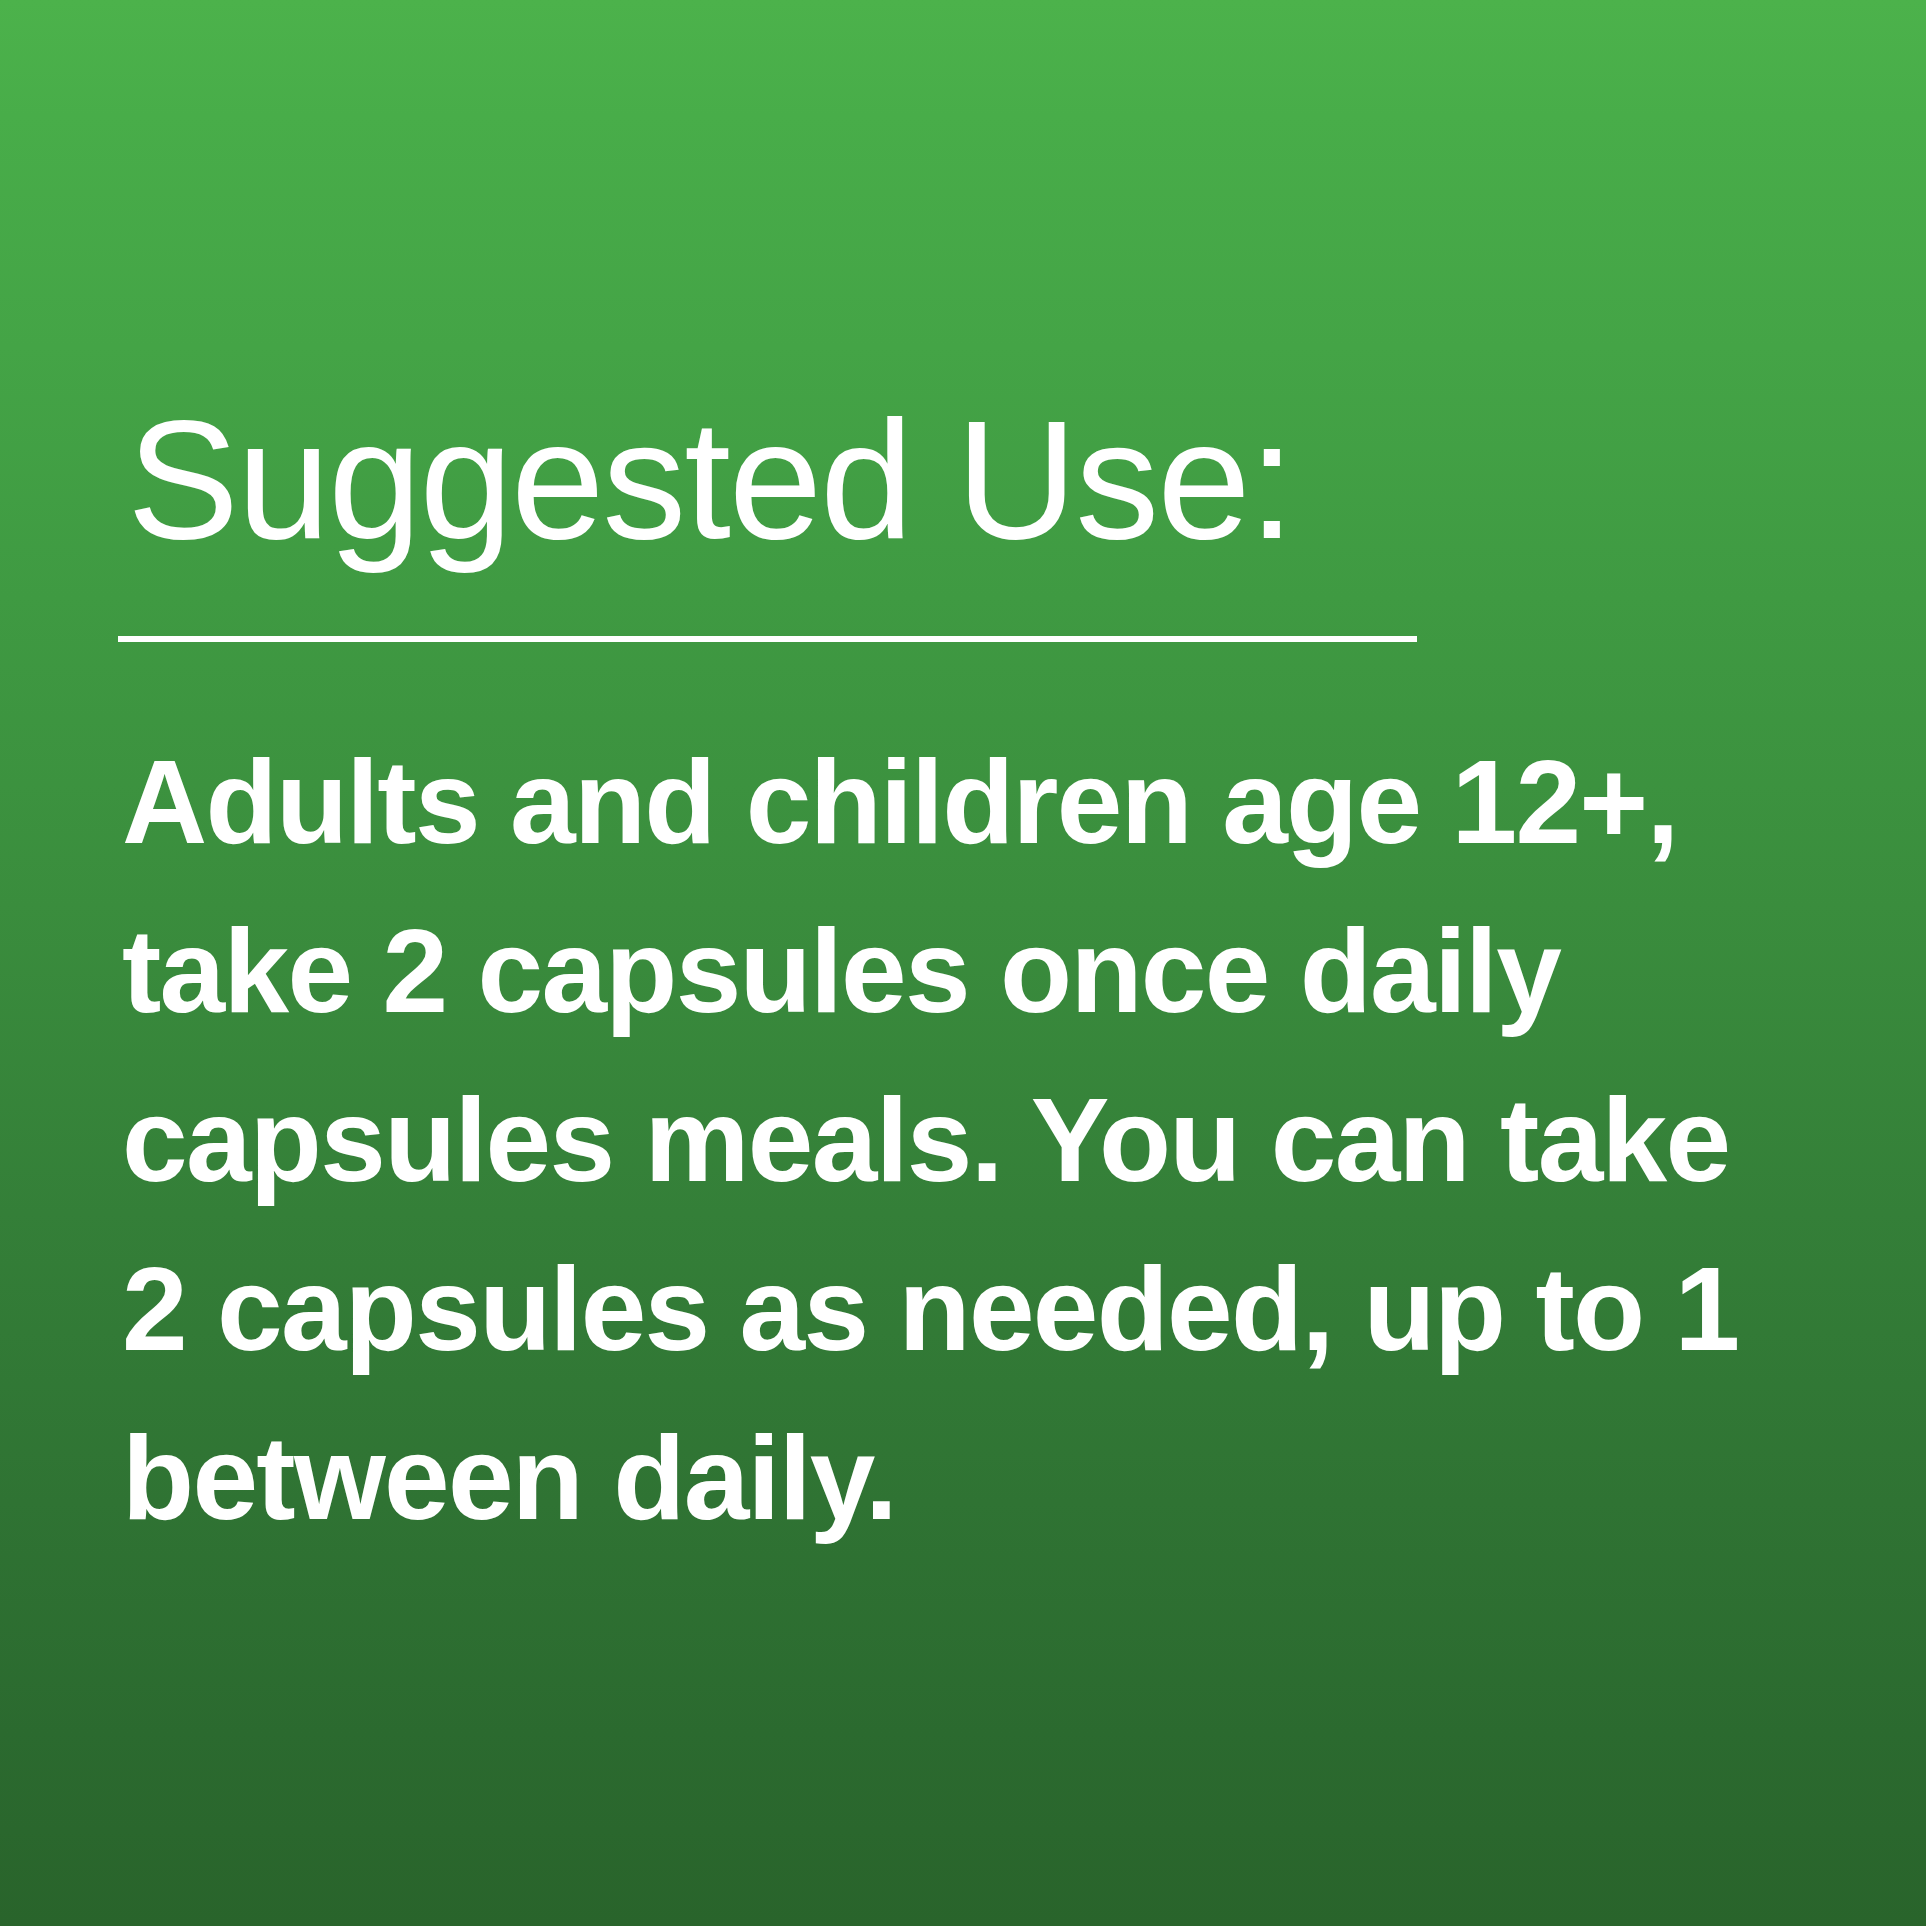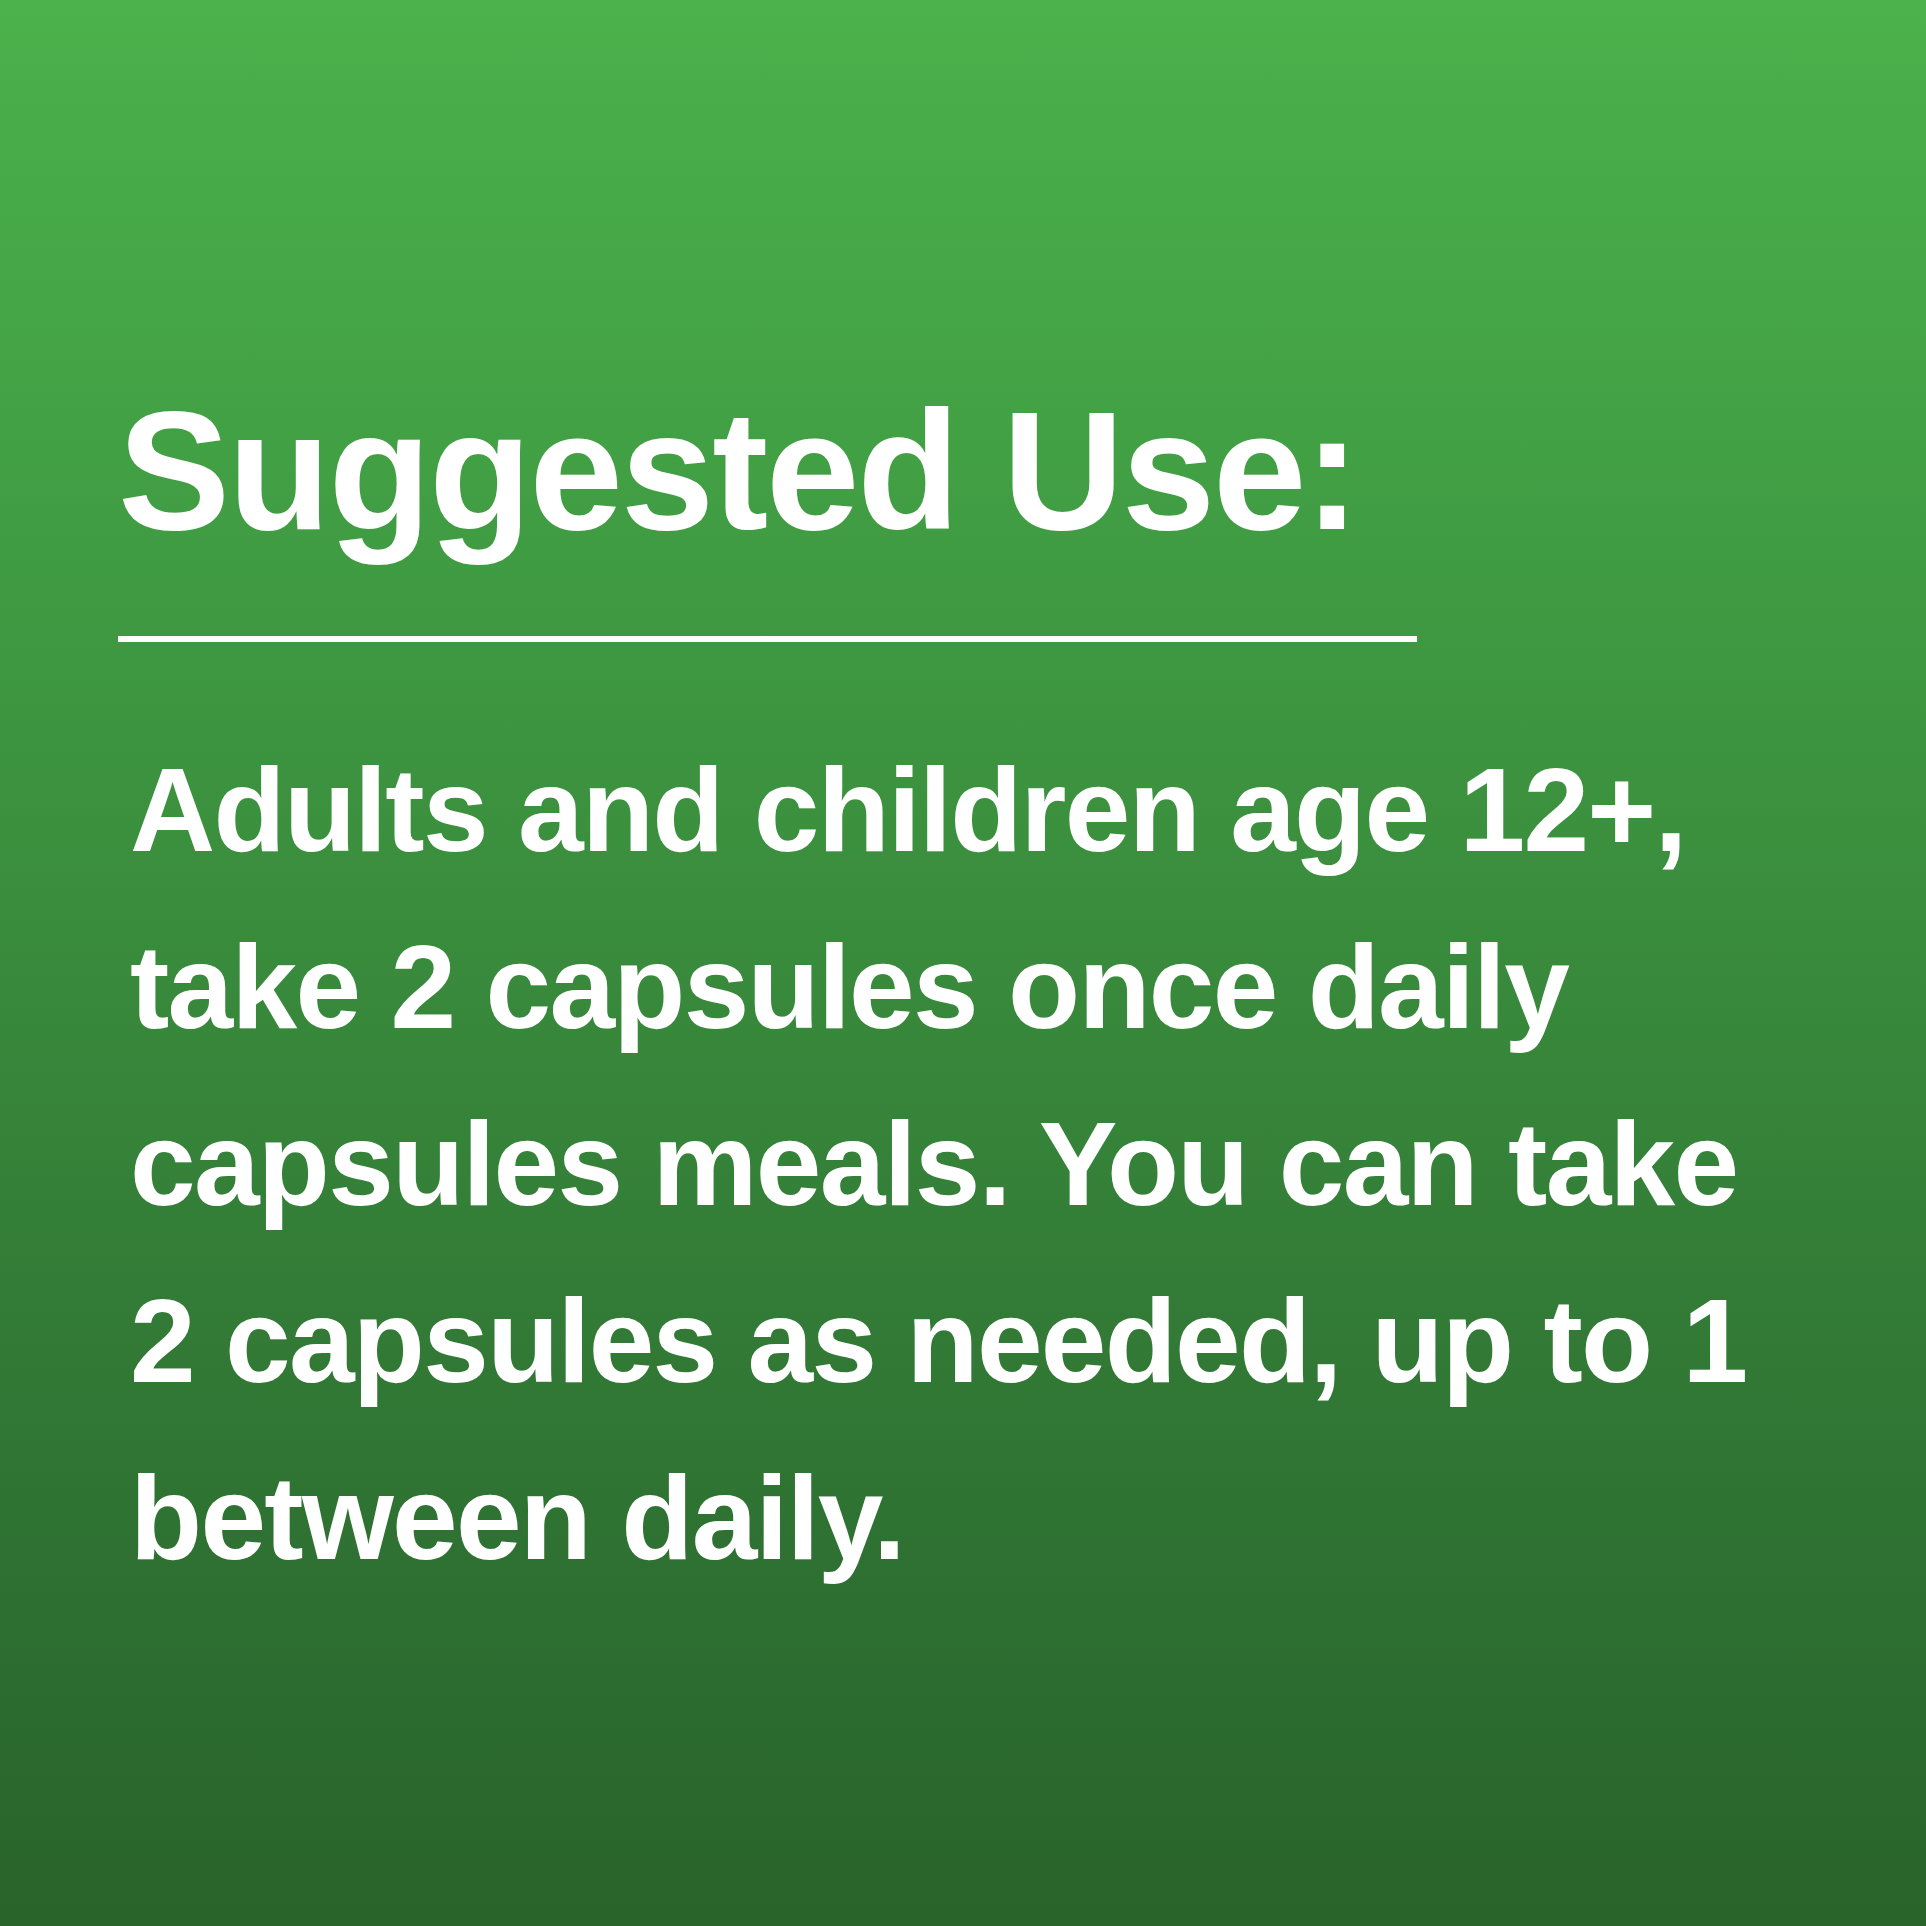--- a/index.html
+++ b/index.html
@@ -45,26 +45,26 @@
 
   
   .heading-block {
     position: absolute;
     left: 0;
     top: 387px;
     width: 1318px;
   }
 
   .heading {
-    margin: 0;
+    margin: 9px;
     padding: 0;
     color: #ffffff;
     font-family: "Liberation Sans", sans-serif;
     font-size: 168px;
-    font-weight: 700;
+    font-weight: 400;
     line-height: 1.0;
     letter-spacing: -2.1px;
     white-space: nowrap;
   }
 
   
   .divider {
     position: absolute;
     left: 0;
     top: 636px;
@@ -77,21 +77,21 @@
 
   
   .body-block {
     position: absolute;
     left: 0;
     top: 716px;
     width: 1704px;
   }
 
   .body-line {
-    margin: 12px;
+    margin: 4px;
     padding: 0;
     color: #ffffff;
     font-family: "Liberation Sans", sans-serif;
     font-size: 118px;
     font-weight: 700;
     line-height: 165px;
     letter-spacing: -1.7px;
     white-space: nowrap;
   }
 </style>

